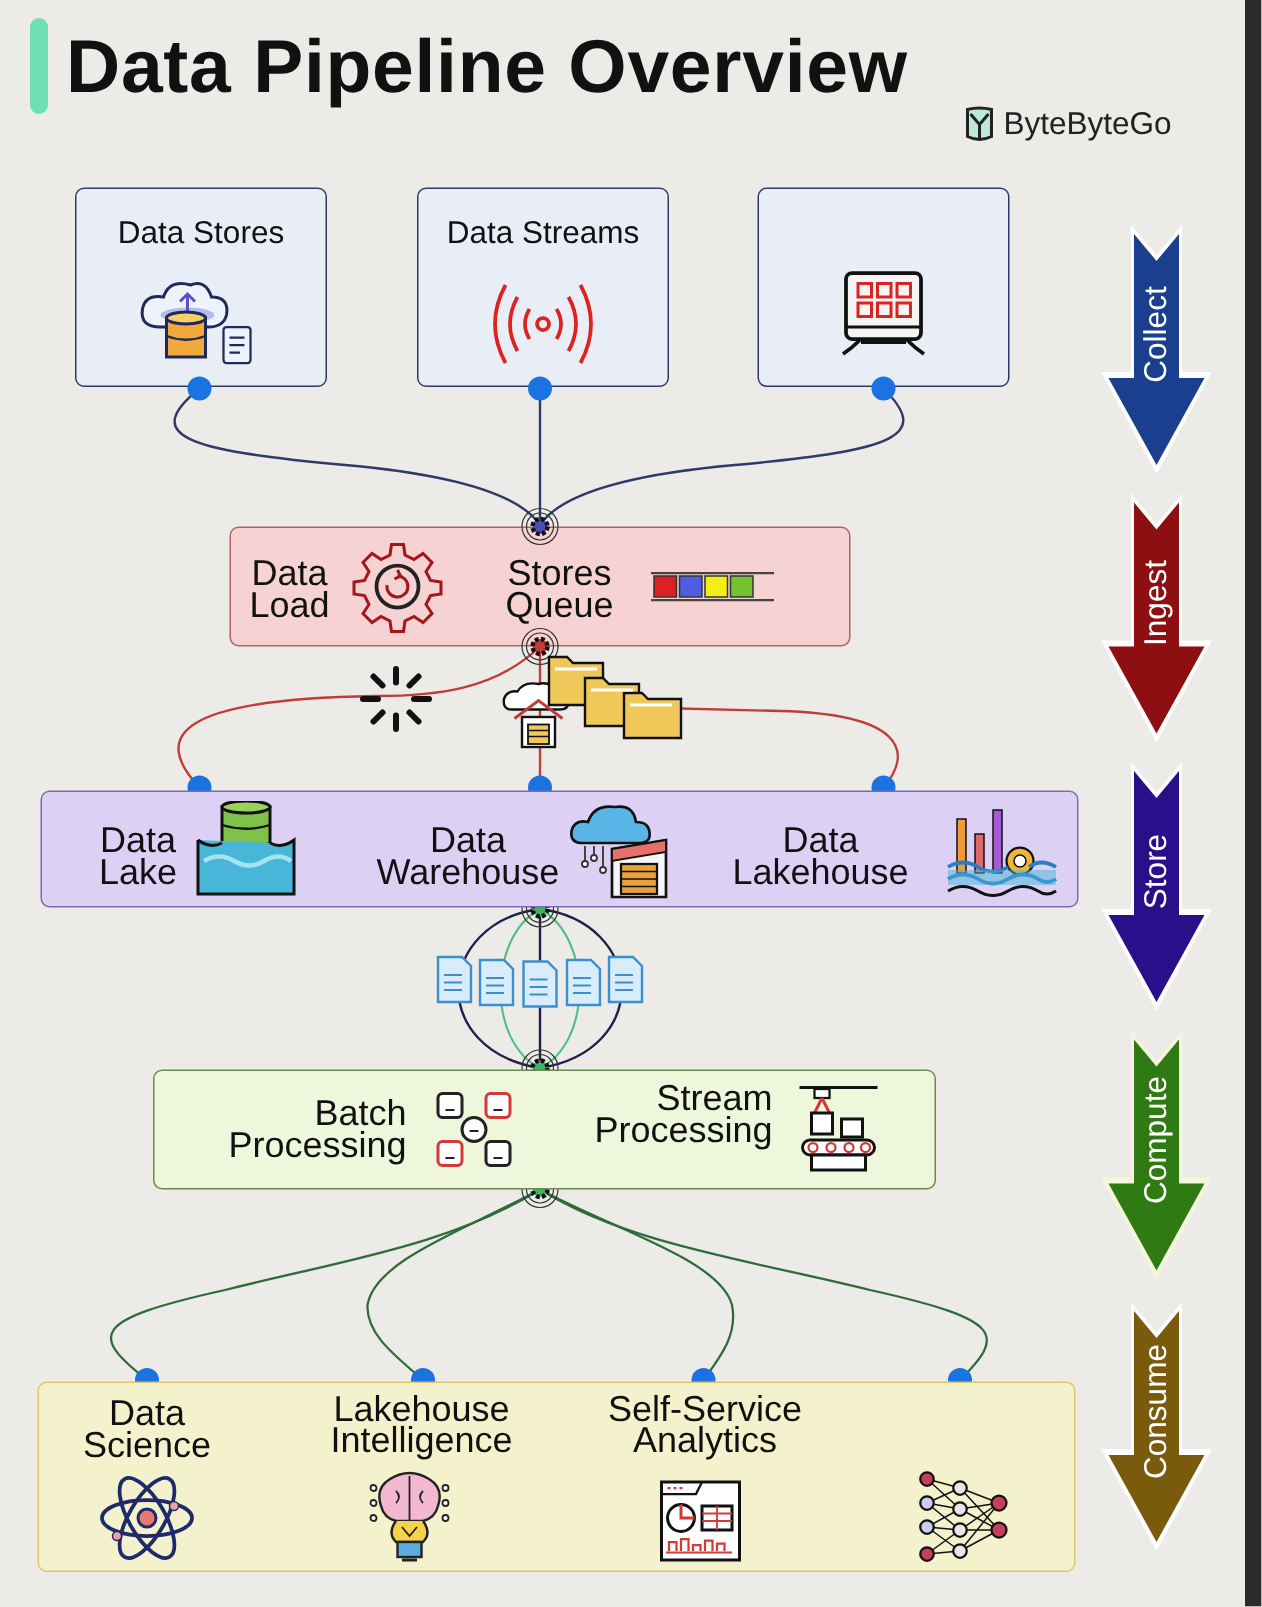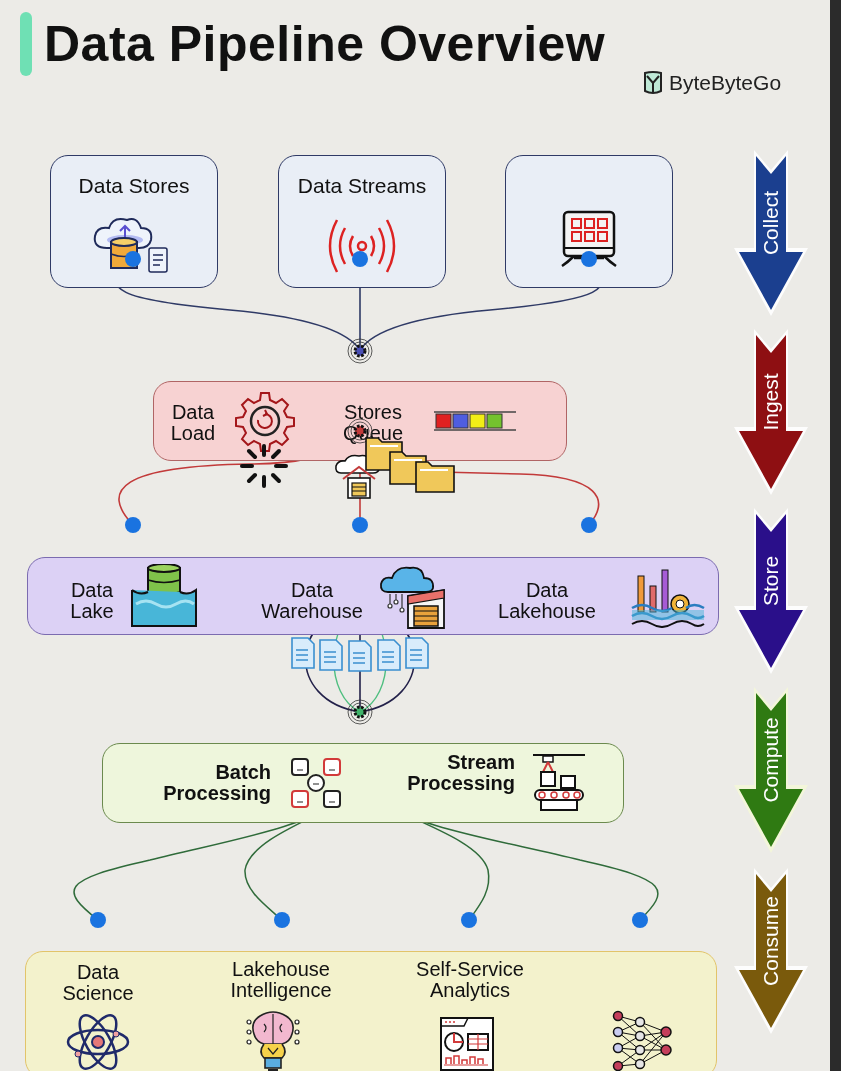--- a/index.html
+++ b/index.html
@@ -3,29 +3,29 @@
 <meta charset="utf-8">
 <style>
   html, body { margin:0; padding:0; }
   body { width:841px; height:1071px; position:relative; overflow:hidden; background:#ecebe7; font-family:"Liberation Sans", sans-serif; color:#111; }
   .right-strip { position:absolute; left:830px; top:0; width:11px; height:1071px; background:#2b2b2b; }
   .title-bar { position:absolute; left:20px; top:12px; width:12px; height:64px; border-radius:6px; background:#6fe0b4; }
   .title { position:absolute; left:44px; top:12px; font-size:50px; font-weight:bold; letter-spacing:0.5px; line-height:64px; margin:0; }
   .brand { position:absolute; left:642px; top:70px; display:flex; align-items:center; gap:5px; font-size:21px; color:#222; }
   .brand svg { width:22px; height:26px; }
   svg.links { position:absolute; left:0; top:0; width:841px; height:1071px; }
-  .box { position:absolute; border-radius:18px; box-sizing:border-box;margin-top:30px; }
+  .box { position:absolute; border-radius:6px; box-sizing:border-box; }
   .src { top:125px; height:133px; width:168px; background:#e9eef6; border:1.5px solid #2f3a66; }
   .src .lbl { position:absolute; top:18px; width:100%; text-align:center; font-size:21px; }
   .src .ico { position:absolute; left:50%; top:56px; transform:translateX(-50%); }
   .ingest { left:153px; top:351px; width:414px; height:80px; background:#f7d2d2; border:1.5px solid #b06565; }
   .store { left:27px; top:527px; width:692px; height:78px; background:#dcd1f5; border:1.5px solid #7b6bb0; }
-  .compute { left:102px; top:713px; width:522px; height:80px; background:#eef6dc; border:1.5px solid #6b8a4e;font-weight:bold; }
+  .compute { left:102px; top:713px; width:522px; height:80px; background:#eef6dc; border:1.5px solid #6b8a4e; }
   .consume { left:25px; top:921px; width:692px; height:127px; background:#f3f2cc; border:1.5px solid #e2c46a; }
-  .t { position:absolute; font-size:20px; line-height:21px; text-align:center; }
+  .t { position:absolute; font-size:24px; line-height:21px; text-align:center; }
   .t.r { text-align:right; }
   .dot { position:absolute; width:16px; height:16px; border-radius:50%; background:#1a73e0; transform:translate(-50%,-50%); }
   .gear { position:absolute; transform:translate(-50%,-50%); }
   .stage { position:absolute; left:732px; width:78px; }
   .stage svg { display:block; }
   .stage .s-label { position:absolute; left:50%; top:44%; transform:translate(-50%,-50%) rotate(-90deg); color:#fff; font-size:21px; white-space:nowrap; }
   .ico-abs { position:absolute; }
 </style>
 </head>
 <body>

